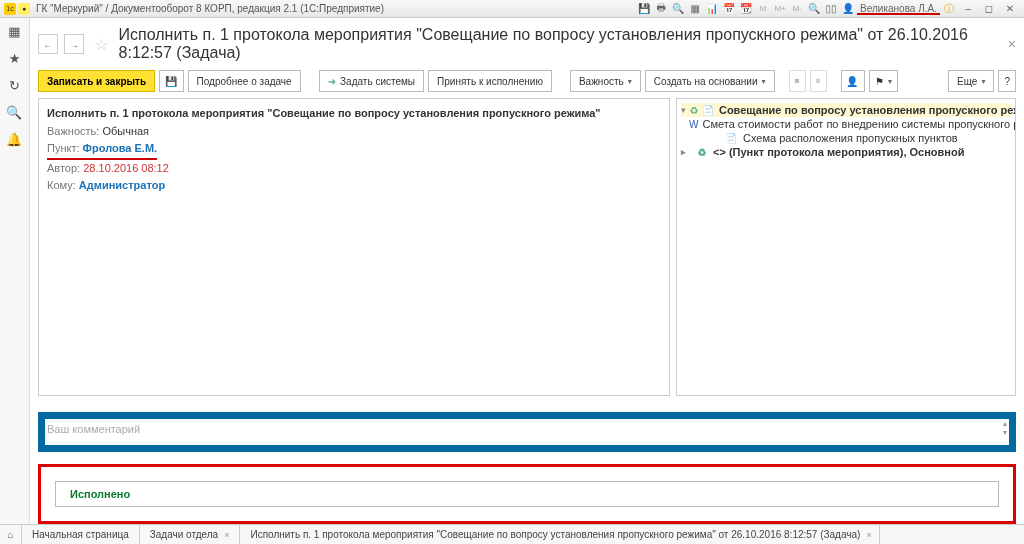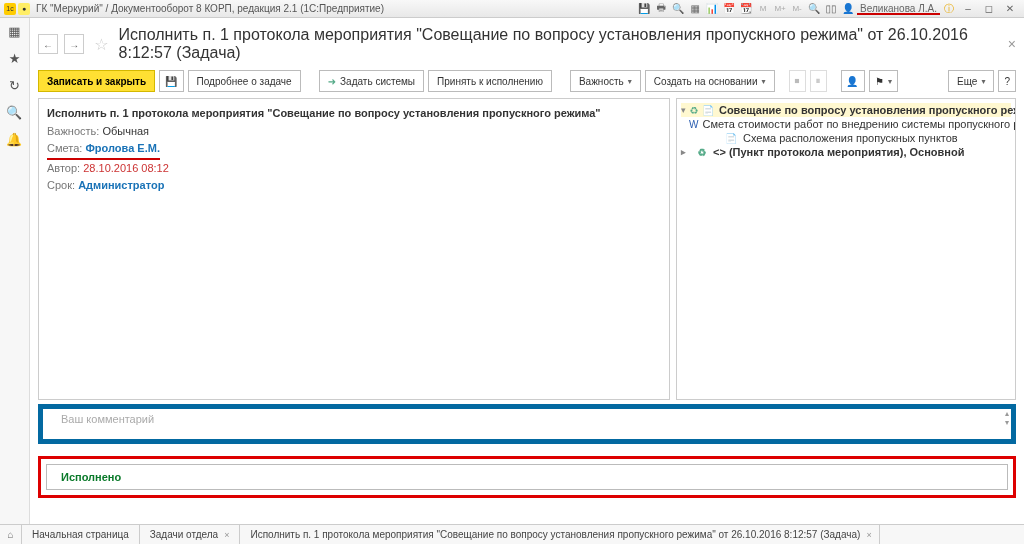--- a/index.html
+++ b/index.html
@@ -45,25 +45,25 @@
     .underline-red { border-bottom: 2px solid #c00; display: inline-block; }
     
     .right-pane { width: 340px; border: 1px solid #ccc; padding: 4px; font-size: 11px; overflow: hidden; }
     .tree-row { display: flex; align-items: center; gap: 4px; padding: 1px 0; white-space: nowrap; }
     .tree-row.hl { background: #fff8d0; }
     .tree-row.bold { font-weight: bold; }
     .tree-ico { width: 14px; font-size: 10px; text-align: center; }
     .tree-indent { width: 18px; }
     .tree-toggle { width:10px; color:#888; font-size:9px; }
     
-    .comment-box { border: 5px solid #0369a1; margin-top: 4px; height: 40px; padding: 4px 18px; color: #aaa; font-size: 11px; position:relative; }
+    .comment-box { border: 7px solid #0369a1; margin-top: 16px; height: 40px; padding: 4px 2px; color: #aaa; font-size: 11px; position:relative; }
     .comment-controls { position:absolute; right:2px; top:0; display:flex; flex-direction:column; }
     .comment-controls span { font-size:8px; color:#999; line-height:9px; cursor:pointer;}
     
-    .done-box { margin-top: 12px; padding: 5px; border: 3px solid #d00; display: inline-block; }
+    .done-box { margin-top: 12px; padding: 14px; border: 3px solid #d00; display: inline-block; }
     .done-btn { border: 1px solid #bbb; background: #fff; padding: 6px 14px; font-size: 11px; color: #0a7a2a; font-weight: bold; cursor:pointer; }
     
     .bottom-tabs { height: 20px; border-top: 1px solid #ccc; display: flex; align-items: stretch; font-size: 10px; position:absolute; bottom:0; left:0; right:0; background:#f7f7f7;}
     .bt-home { width: 22px; display:flex;align-items:center;justify-content:center;color:#666;border-right:1px solid #ccc;}
     .bt-tab { padding: 0 10px; display:flex;align-items:center;gap:6px;border-right:1px solid #ccc;color:#444;cursor:pointer;max-width:640px;overflow:hidden;text-overflow:ellipsis;white-space:nowrap;}
     .bt-tab .x { color:#999;font-size:9px;}
   </style>
 </head>
 <body>
 
@@ -134,23 +134,23 @@
       <span class="btn icon-only dd">⚑</span>
       <span class="tb-spacer"></span>
       <span class="btn dd">Еще</span>
       <span class="btn icon-only">?</span>
     </div>
 
     <div class="body-split">
       <div class="left-pane">
         <div><b>Исполнить п. 1 протокола мероприятия "Совещание по вопросу установления пропускного режима"</b></div>
         <div><span class="label">Важность:</span> <span>Обычная</span></div>
-        <div class="underline-red"><span class="label">Смета:</span> <span class="link">Фролова Е.М.</span></div>
+        <div class="underline-red"><span class="label">Пункт:</span> <span class="link">Фролова Е.М.</span></div>
         <div><span class="label">Автор:</span> <span class="red">28.10.2016 08:12</span></div>
-        <div><span class="label">Срок:</span> <span class="link">Администратор</span></div>
+        <div><span class="label">Кому:</span> <span class="link">Администратор</span></div>
       </div>
       <div class="right-pane">
         <div class="tree-row hl">
           <span class="tree-toggle">▾</span>
           <span class="tree-ico" style="color:#5a8">♻</span>
           <span class="tree-ico">📄</span>
           <b>Совещание по вопросу установления пропускного режима (Мероп</b>
         </div>
         <div class="tree-row">
           <span class="tree-indent"></span>

